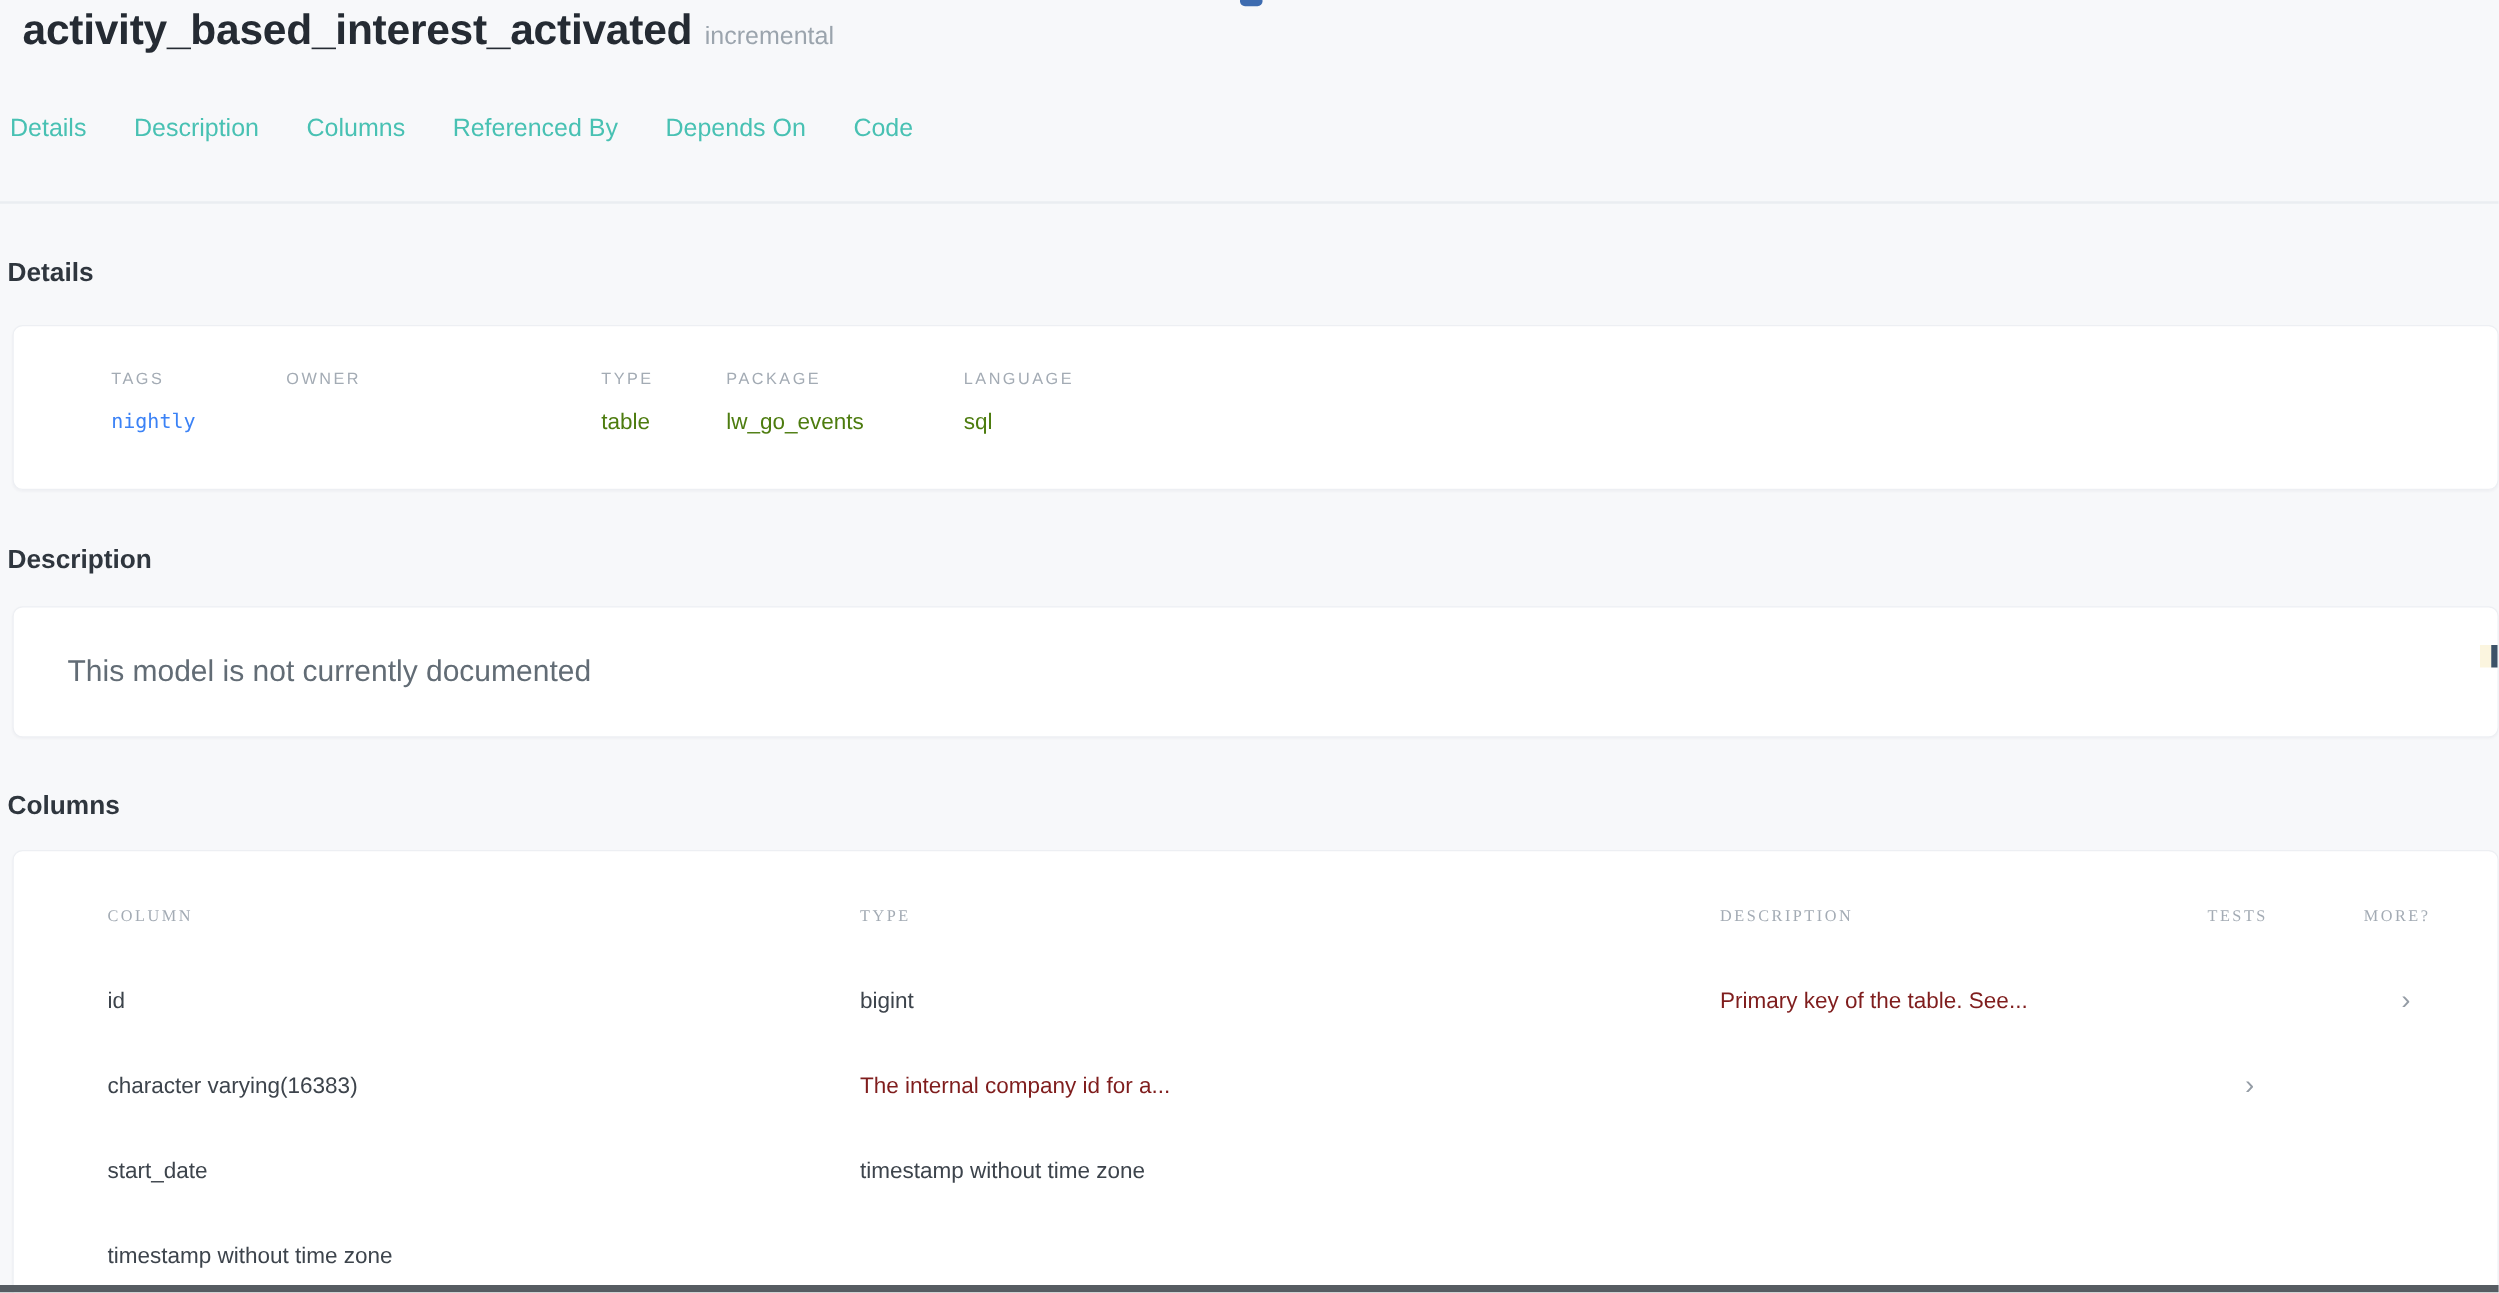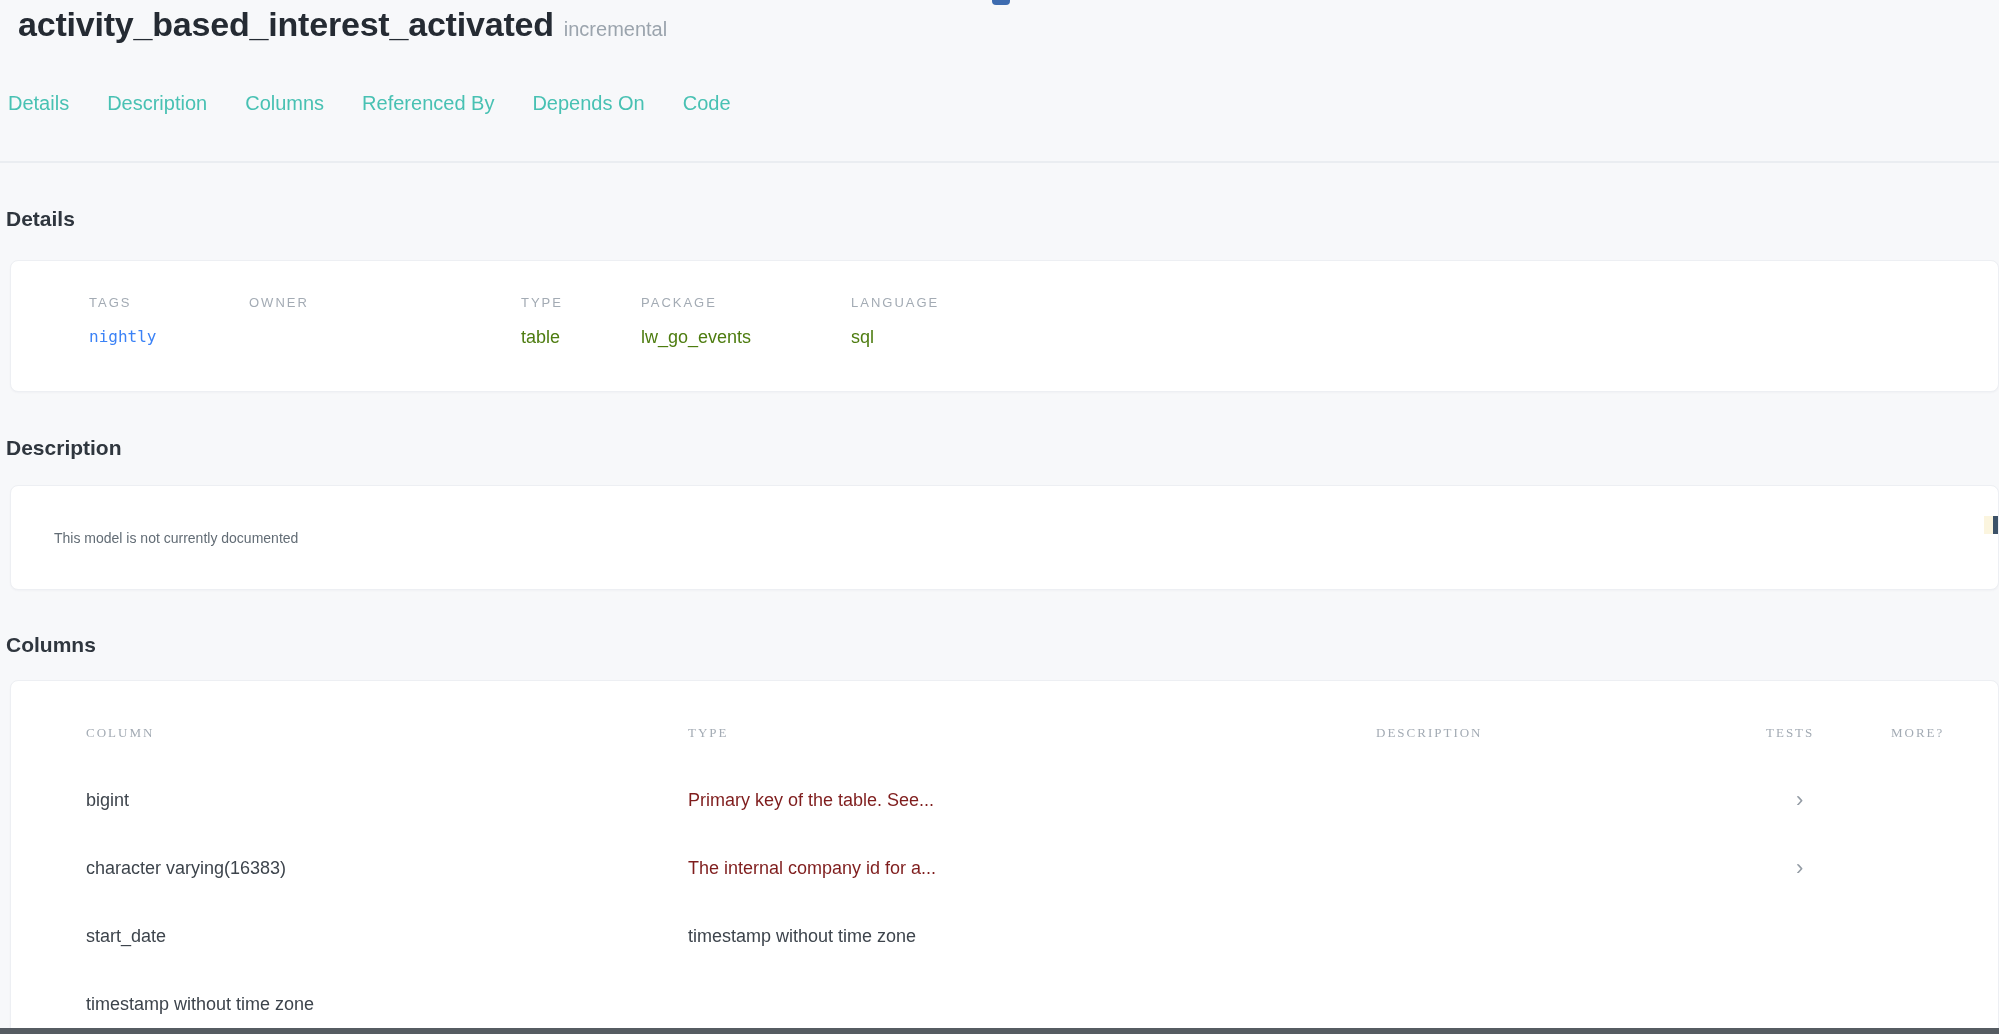--- a/index.html
+++ b/index.html
@@ -33,32 +33,32 @@
     background:#ffffff;
     border:1px solid #edeff3;
     border-radius:8px;
     margin-left:10px;
     width:calc(100% - 10px);
     box-shadow:0 1px 2px rgba(30,40,60,0.03);
   }
 
   
   .details-panel { margin-top:28px; height:132px; padding:34px 0 0 78px; }
-  .details-grid { display:grid; grid-template-columns:140px 252px 100px 190px 160px auto;gap:20px; }
+  .details-grid { display:grid; grid-template-columns:140px 252px 100px 190px 160px auto; }
   .detail-label {
     font-size:13px; color:#a3abb4; letter-spacing:2px; line-height:16px;
     text-transform:uppercase; white-space:nowrap;
   }
   .detail-value { font-size:18px; color:#4d7c0f; margin-top:14px; line-height:24px; white-space:nowrap; }
   .detail-value.tag { font-family:"DejaVu Sans Mono", monospace; font-size:16px; color:#3b82f6; cursor:pointer; }
   .detail-value.relation { padding-left:51px; }
 
   
   .description-panel { margin-top:24px; height:105px; display:flex; align-items:center; padding-left:43px; position:relative; }
-  .description-text { font-size:14px; color:#626c75;text-align:center; }
+  .description-text { font-size:24px; color:#626c75;text-align:center; }
   .clipped-edit-fragment { position:absolute; right:0; top:30px; height:18px; display:flex; }
   .clipped-edit-fragment .frag-cream { width:9px; height:18px; background:#fbf5df; }
   .clipped-edit-fragment .frag-navy  { width:5px; height:18px; background:#3c5268; }
 
   
   .columns-panel { margin-top:22px; height:380px; padding:44px 0 0 0; }
   .col-grid { display:grid; grid-template-columns:602px 688px 390px 125px auto; padding-left:75px; }
   .table-header .th {
     font-size:13px; color:#a3abb4; letter-spacing:2px; line-height:16px;
     text-transform:uppercase; white-space:nowrap;font-family:Liberation Serif, serif;
@@ -139,20 +139,21 @@
     <div class="col-grid table-header">
       <div class="th">COLUMN</div>
       <div class="th">TYPE</div>
       <div class="th">DESCRIPTION</div>
       <div class="th">TESTS</div>
       <div class="th">MORE?</div>
     </div>
 
     <div class="table-rows">
       <div class="col-grid table-row">
+        <div class="cell c-name">id</div>
         <div class="cell c-type">bigint</div>
         <div class="cell c-desc">Primary key of the table. See...</div>
         <div class="cell c-tests"></div>
         <div class="cell c-more">›</div>
       </div>
       <div class="col-grid table-row">
         <div class="cell c-type">character varying(16383)</div>
         <div class="cell c-desc">The internal company id for a...</div>
         <div class="cell c-tests"></div>
         <div class="cell c-more">›</div>

